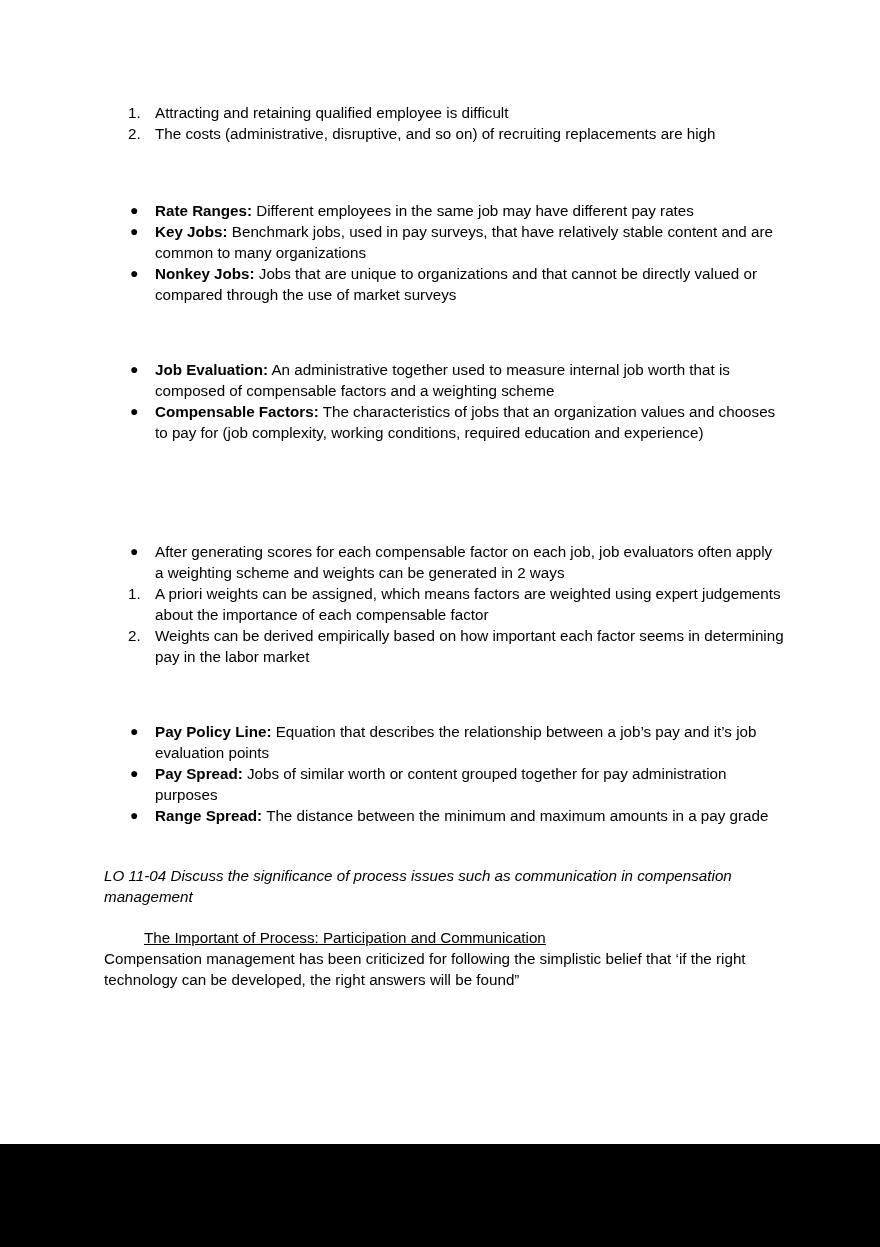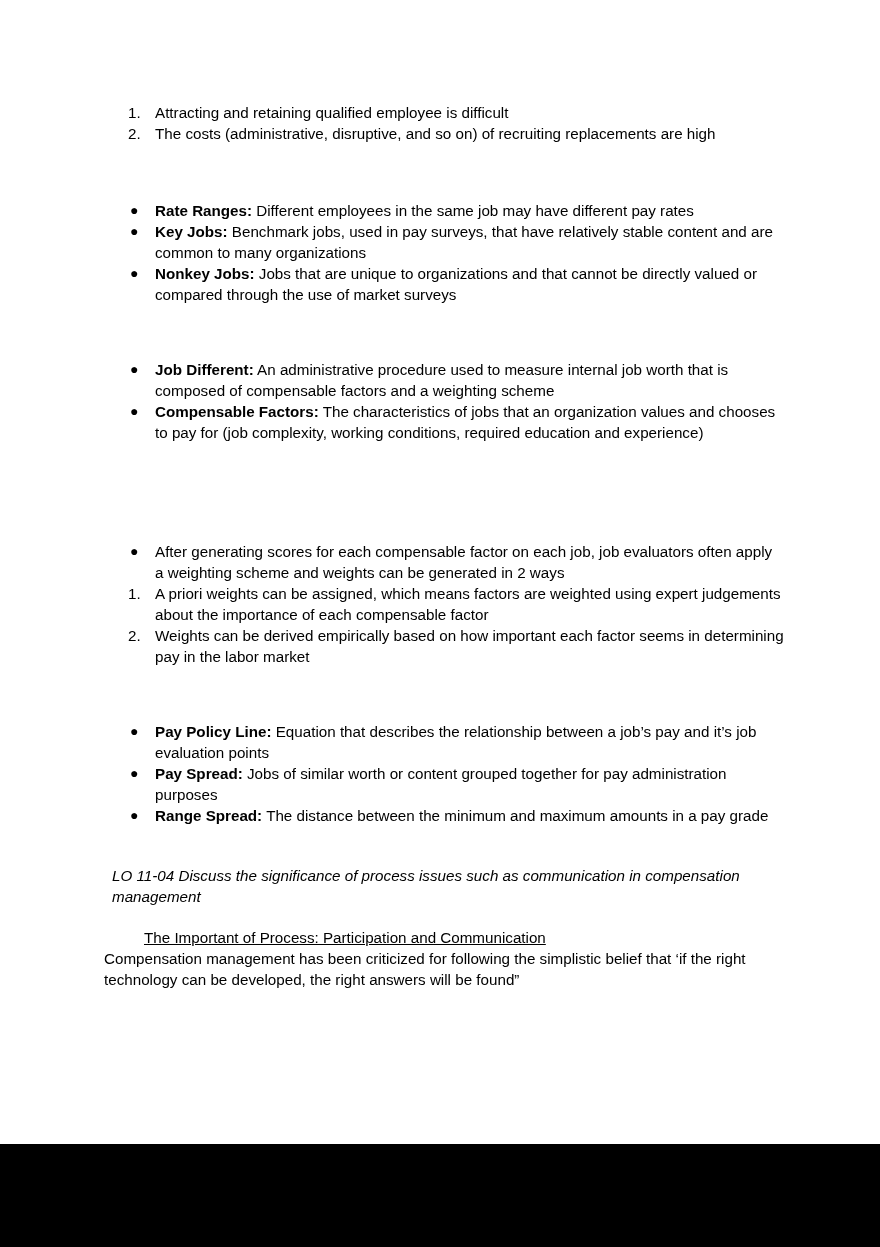--- a/index.html
+++ b/index.html
@@ -11,21 +11,21 @@
     position: absolute; left: 0; top: 0; width: 880px; height: 1144px; background: #fff;
   }
   .bottom-bar { position: absolute; left: 0; top: 1144px; width: 880px; height: 103px; background: #000; }
   .block { position: absolute; left: 104px; width: 680px; font-size: 15.2px; line-height: 21px; }
   .li { position: relative; padding-left: 51px; }
   .marker { position: absolute; left: 24px; top: 0; width: 24px; }
   .marker.num { left: 24px; }
   .marker.dot { left: 26px; font-size: 14px; }
   b { font-weight: bold; }
   .u { text-decoration: underline; }
-  .i { font-style: italic; margin-left: 8px; }
+  .i { font-style: italic; }
 </style>
 </head>
 <body>
 
 <div class="page">
 
   <div class="block" style="top:102px;">
     <div class="li">
       <span class="marker num">1.</span>
       <span>Attracting and retaining qualified employee is difficult</span>
@@ -47,21 +47,21 @@
     </div>
     <div class="li">
       <span class="marker dot">●</span>
       <b>Nonkey Jobs:</b><span> Jobs that are unique to organizations and that cannot be directly valued or compared through the use of market surveys</span>
     </div>
   </div>
 
   <div class="block" style="top:359px;">
     <div class="li">
       <span class="marker dot">●</span>
-      <b>Job Different:</b><span> An administrative procedure used to measure internal job worth that is composed of compensable factors and a weighting scheme</span>
+      <b>Job Evaluation:</b><span> An administrative together used to measure internal job worth that is composed of compensable factors and a weighting scheme</span>
     </div>
     <div class="li">
       <span class="marker dot">●</span>
       <b>Compensable Factors:</b><span> The characteristics of jobs that an organization values and chooses to pay for (job complexity, working conditions, required education and experience)</span>
     </div>
   </div>
 
 
   <div class="block" style="top:541px;">
     <div class="li">

